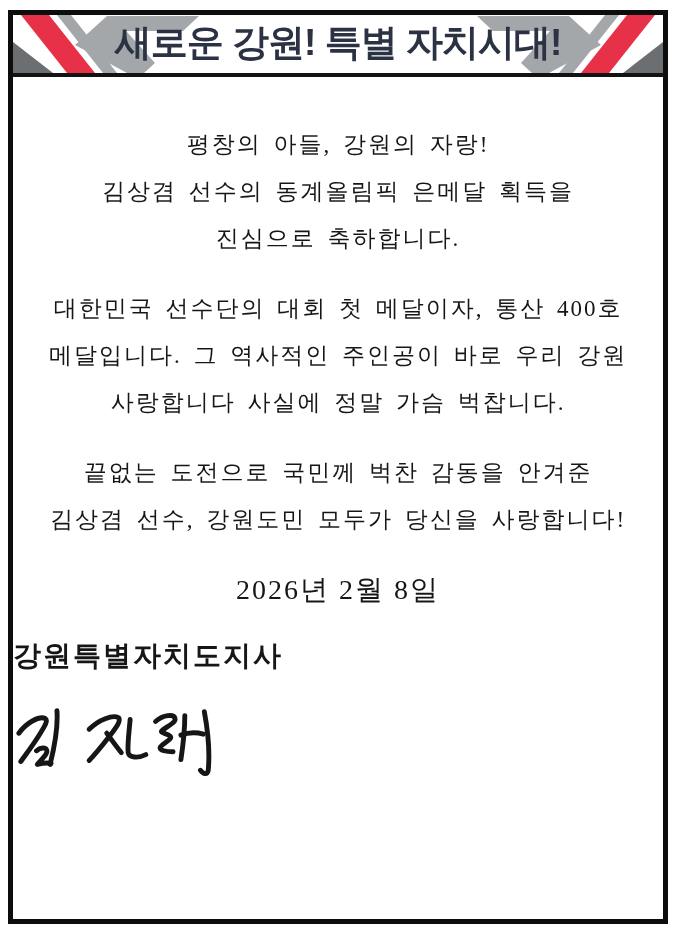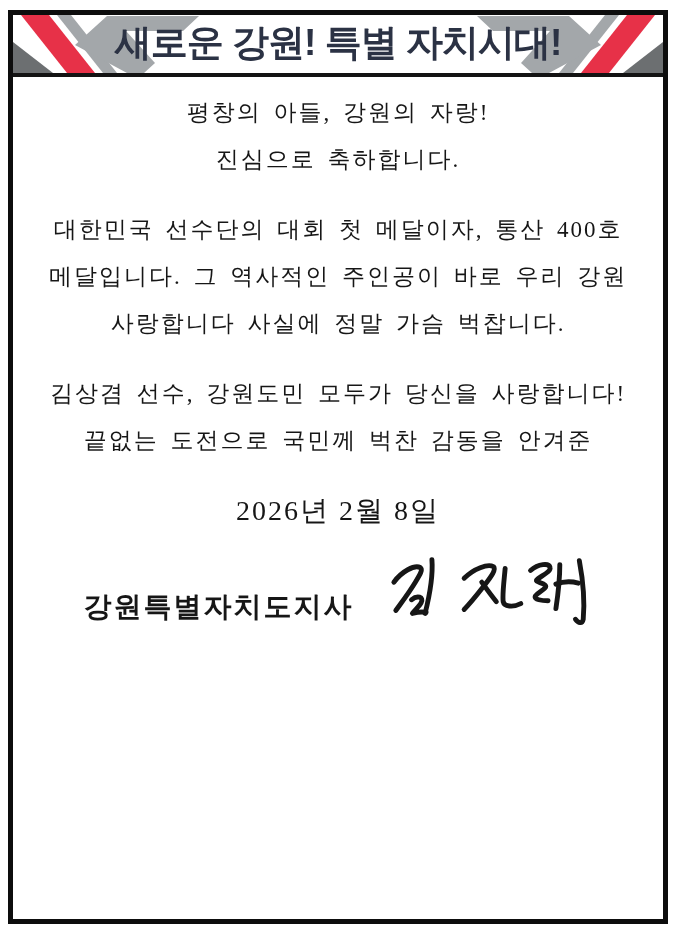--- a/index.html
+++ b/index.html
@@ -15,28 +15,28 @@
   .banner{position:relative;height:58px;border-bottom:4px solid #131313;background:#ffffff;overflow:hidden;}
   .deco{position:absolute;top:0;width:188px;height:58px;display:block;}
   .deco-left{left:0;}
   .deco-right{right:0;transform:scaleX(-1);}
   .banner-title{
     position:absolute;inset:0;display:flex;align-items:center;justify-content:center;
     font-family:"Liberation Sans","DejaVu Sans",sans-serif;font-weight:800;
     font-size:37px;letter-spacing:-1px;color:#2b3244;padding-bottom:3px;white-space:nowrap;
   }
   
-  .body{padding-top:12px;text-align:center;}
+  .body{padding-top:44px;text-align:center;}
   .para{margin:0 0 23px 0;padding:0;}
   .line{
     display:block;font-size:23px;line-height:47px;letter-spacing:2px;word-spacing:4px;
     white-space:nowrap;
   }
   .date{font-size:28px;line-height:47px;letter-spacing:2px;}
-  .sign-row{display:flex;align-items:flex-end;justify-content:center;gap:34px;margin-top:24px;}
+  .sign-row{display:flex;align-items:flex-start;justify-content:center;gap:34px;margin-top:24px;flex-direction:column;}
   .signer{font-weight:700;font-size:28px;letter-spacing:2px;white-space:nowrap;}
   .signature{width:205px;height:72px;display:block;margin-top:-4px;}
   .sig-stroke{fill:none;stroke-width:5;stroke-linecap:round;stroke-linejoin:round;}
 </style>
 </head>
 <body>
 
 <div class="page">
   <div class="doc">
 
@@ -53,35 +53,36 @@
         <polygon points="44,0 58,0 104,58 90,58" fill="#a3a7aa"></polygon>
         <path d="M62,30 L94,1 L186,1 L170,16 L113,16 L142,48 L131,58 L114,58 Z" fill="#a3a7aa"></path>
       </svg>
       <div class="banner-title">새로운 강원! 특별 자치시대!</div>
     </header>
 
     <main class="body">
 
       <p class="para">
         <span class="line">평창의 아들, 강원의 자랑!</span>
+        <span class="line">김상겸 선수의 동계올림픽 은메달 획득을</span>
         <span class="line">진심으로 축하합니다.</span>
       </p>
 
       <p class="para">
         <span class="line">대한민국 선수단의 대회 첫 메달이자, 통산 400호</span>
         <span class="line">메달입니다. 그 역사적인 주인공이 바로 우리 강원</span>
         <span class="line">사랑합니다 사실에 정말 가슴 벅찹니다.</span>
       </p>
 
       <p class="para">
       </p>
 
       <p class="para">
+        <span class="line">끝없는 도전으로 국민께 벅찬 감동을 안겨준</span>
         <span class="line">김상겸 선수, 강원도민 모두가 당신을 사랑합니다!</span>
-        <span class="line">끝없는 도전으로 국민께 벅찬 감동을 안겨준</span>
       </p>
 
       <div class="date">2026년 2월 8일</div>
 
       <div class="sign-row">
         <span class="signer">강원특별자치도지사</span>
         <svg class="signature" viewBox="0 0 210 72" aria-hidden="true">
 
           <path class="sig-stroke" d="M6,28 C14,17 27,10 33,13 C36,15 33,20 28,28 C22,38 13,50 8,57" stroke="#161616"></path>
           <path class="sig-stroke" d="M45,5 C46,18 43,40 38,60" stroke="#161616"></path>

